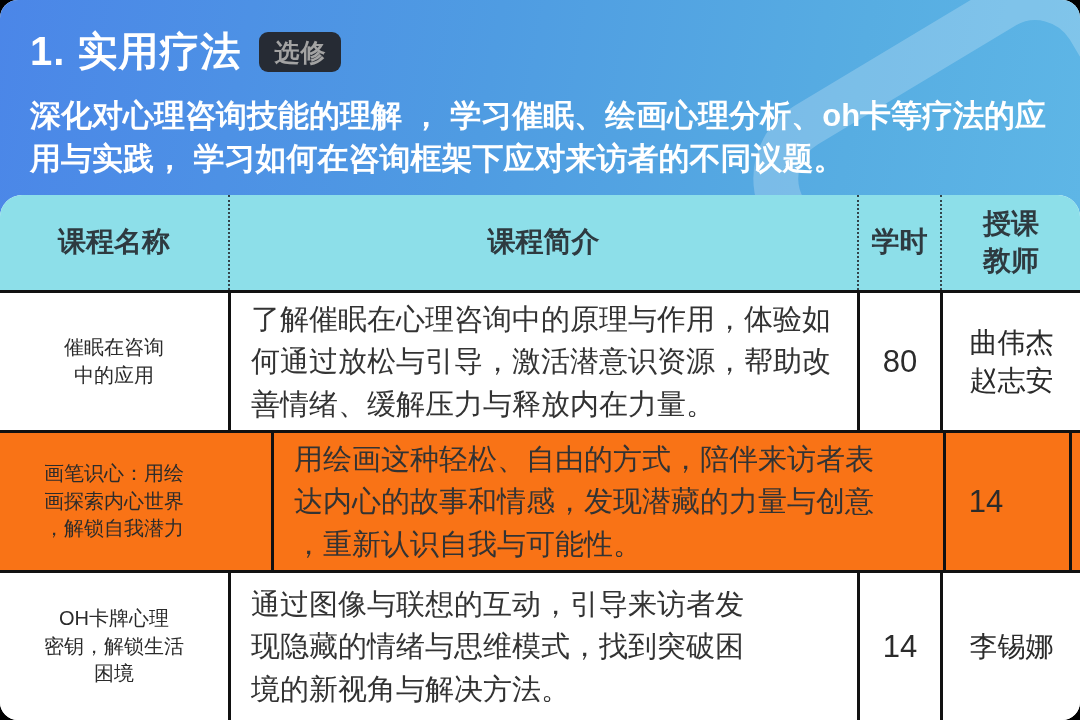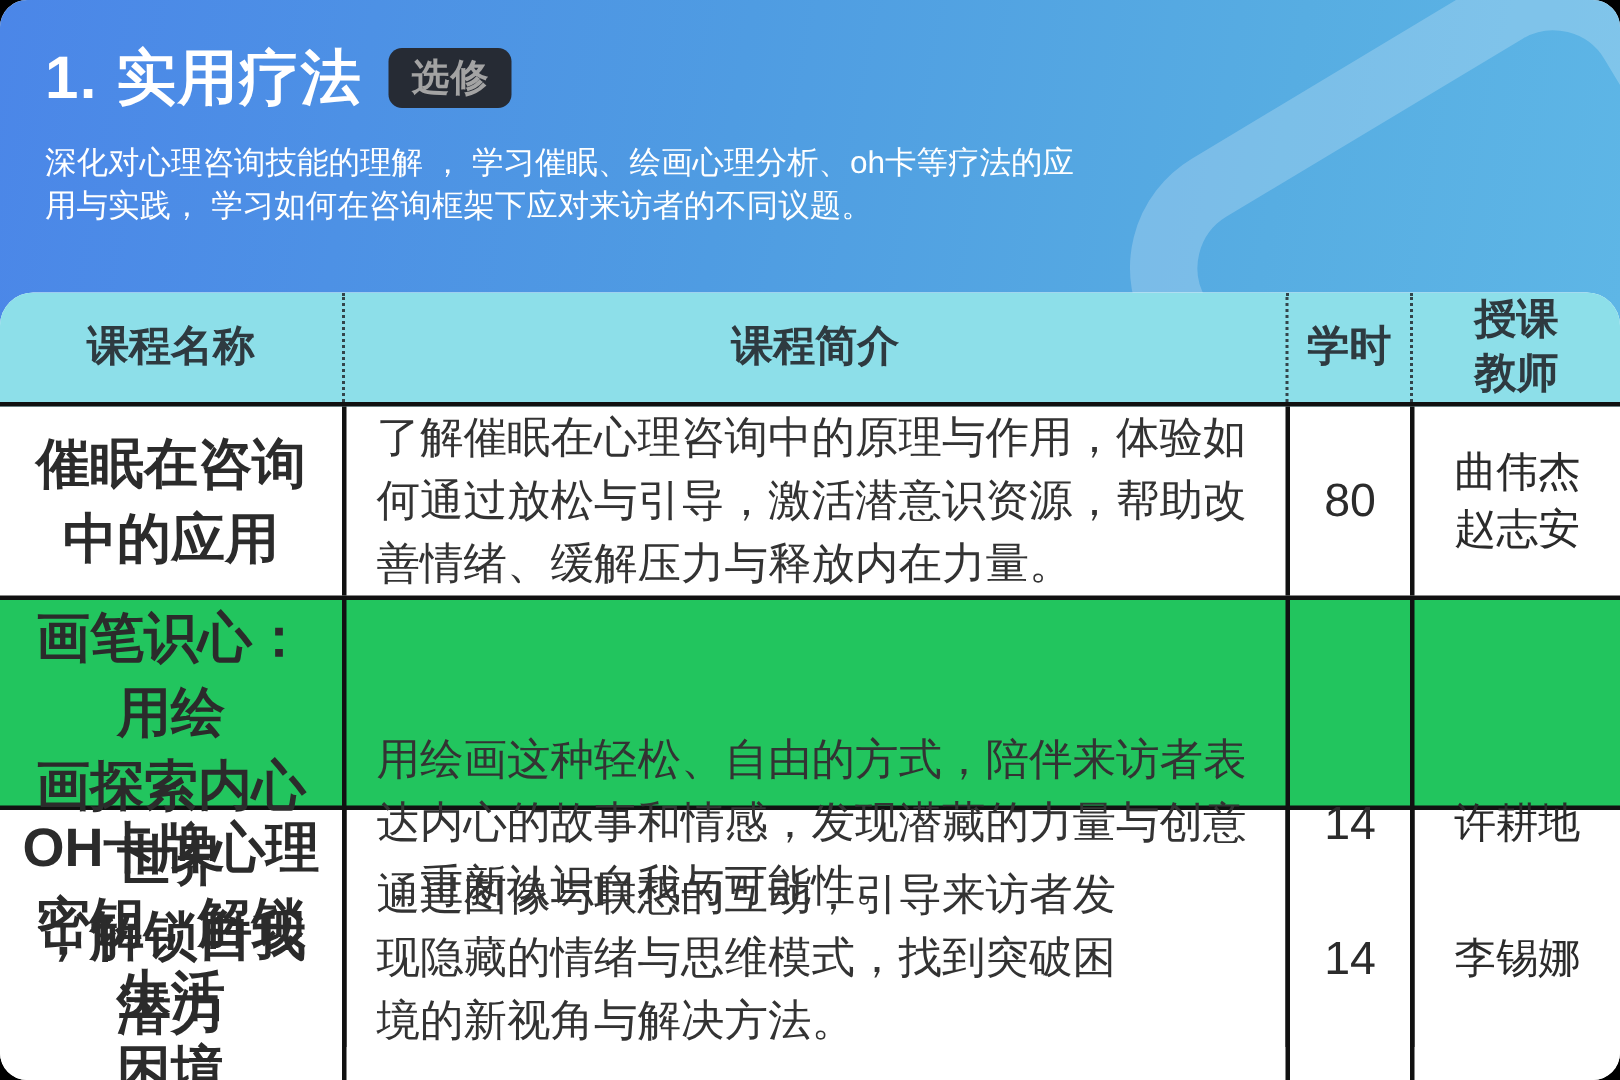--- a/index.html
+++ b/index.html
@@ -9,47 +9,47 @@
         overflow:hidden;background:#fff;display:flex;flex-direction:column;}
 
   
   .hero{position:relative;height:217px;box-sizing:border-box;
         background:linear-gradient(100deg,#4b86e8 0%,#4f9ce2 45%,#57ade2 78%,#5eb6e6 100%);
         padding:24px 30px 0;overflow:hidden;}
   .title-row{display:flex;align-items:center;gap:18px;position:relative;z-index:2;}
   .hero-title{color:#fff;font-size:40px;font-weight:800;letter-spacing:1px;}
   .badge{background:#262b34;color:#a3a3a3;font-size:25px;font-weight:700;
          padding:5px 15px;border-radius:9px;line-height:1.2;letter-spacing:1px;}
-  .hero-desc{margin-top:16px;color:#fff;font-size:21px;line-height:1.38;
-             white-space:pre-line;position:relative;z-index:2;width:1020px;}
+  .hero-desc{margin-top:16px;color:#fff;font-size:31px;line-height:1.38;
+             white-space:pre-line;position:relative;z-index:2;width:1020px;font-weight:bold;}
 
   
   .wm{position:absolute;top:-30px;right:-185px;width:500px;height:520px;
       transform:rotate(-31deg);z-index:1;pointer-events:none;}
   .wm-ring{position:absolute;top:40px;left:40px;width:400px;height:400px;
            border:45px solid rgba(255,255,255,.22);border-radius:85px;box-sizing:border-box;}
 
   
   .table-wrap{position:relative;z-index:3;margin-top:-22px;flex:1;display:flex;
               flex-direction:column;background:#fff;border-radius:22px 22px 0 0;overflow:hidden;}
   .grid{display:grid;grid-template-columns:228px 629px 83px 140px;}
   .thead{background:#8ddfe9;height:98px;box-sizing:border-box;border-bottom:3px solid #111;}
   .th{display:flex;align-items:center;justify-content:center;
       color:#2e3a40;font-size:28px;font-weight:700;white-space:pre-line;
       text-align:center;line-height:1.3;}
   .thead .th + .th{border-left:2px dotted #33444a;}
 
   .trow{box-sizing:border-box;border-bottom:3px solid #111;}
   .trow.r1,.trow.r2{height:140px;}
   .trow.r3{flex:1;border-bottom:none;}
-  .trow.alt{background:#22c55e;}
+  .trow.alt{background:#f97316;gap:43px;}
   .td{display:flex;align-items:center;justify-content:center;box-sizing:border-box;
       color:#2b2b2b;white-space:pre-line;}
   .td + .td{border-left:3px solid #111;}
-  .td.name{font-size:36px;font-weight:700;text-align:center;line-height:1.38;padding:0 12px;}
+  .td.name{font-size:20px;font-weight:400;text-align:center;line-height:1.38;padding:0 12px;}
   .td.intro{font-size:29px;justify-content:flex-start;text-align:left;
             line-height:1.45;padding:0 20px;color:#333;}
   .td.hours{font-size:31px;}
   .td.teacher{font-size:28px;text-align:center;line-height:1.35;}
 </style>
 </head>
 <body>
 
 <div class="card">
 

